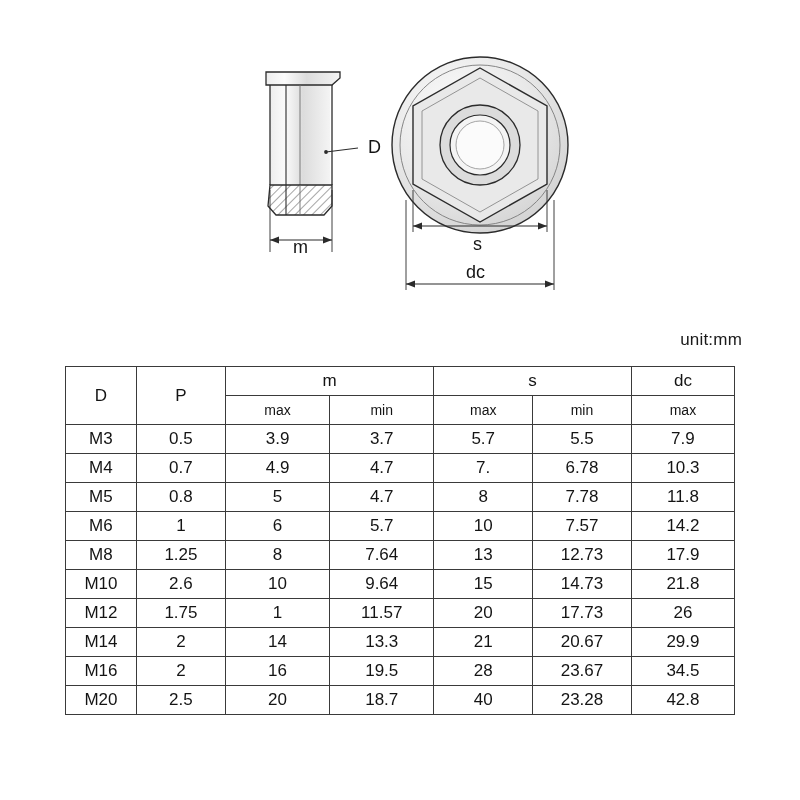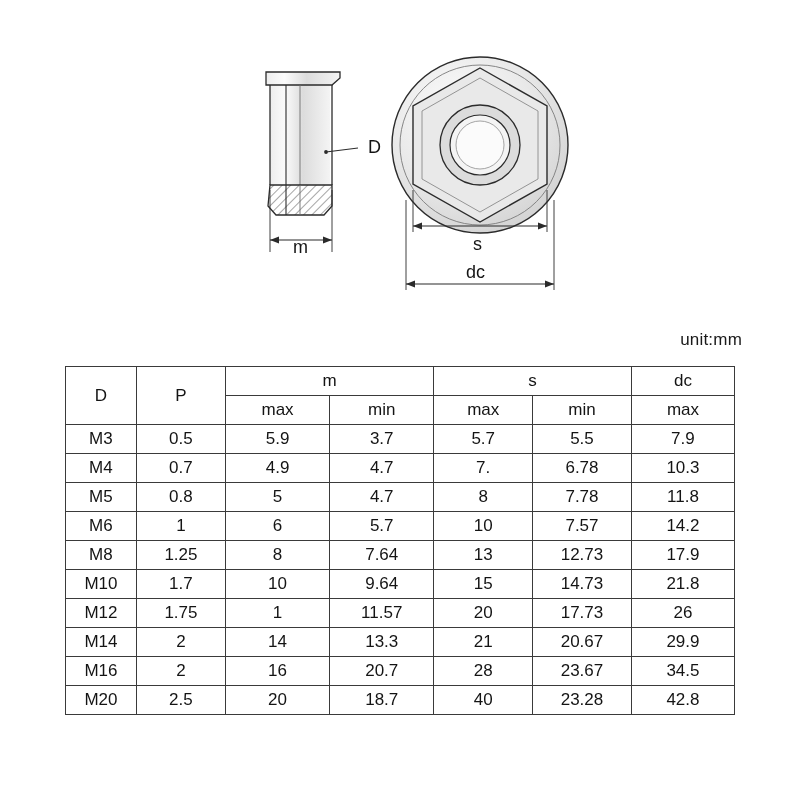--- a/index.html
+++ b/index.html
@@ -51,21 +51,21 @@
     text-align: center;
     font-weight: normal;
     color: #141414;
     font-size: 17px;
     padding: 0;
     height: 29px;
     vertical-align: middle;
     background: #fff;
   }
   table.spec th.grp { font-size: 17px; }
-  table.spec td.sub { font-size: 17px; }
+  table.spec td.sub { font-size: 14px; }
   table.spec tr.data td { font-size: 17px; }
   col.c-d   { width: 66px; }
   col.c-p   { width: 83px; }
   col.c-m1  { width: 97px; }
   col.c-m2  { width: 97px; }
   col.c-s1  { width: 92px; }
   col.c-s2  { width: 92px; }
   col.c-dc  { width: 96px; }
 </style>
 </head>
@@ -180,21 +180,21 @@
           <td class="sub">min</td>
           <td class="sub">max</td>
           <td class="sub">min</td>
           <td class="sub">max</td>
         </tr>
       </thead>
       <tbody id="spec-body">
           <tr class="data">
             <td>M3</td>
             <td>0.5</td>
-            <td>5.9</td>
+            <td>3.9</td>
             <td>3.7</td>
             <td>5.7</td>
             <td>5.5</td>
             <td>7.9</td>
           </tr>
           <tr class="data">
             <td>M4</td>
             <td>0.7</td>
             <td>4.9</td>
             <td>4.7</td>
@@ -224,21 +224,21 @@
             <td>M8</td>
             <td>1.25</td>
             <td>8</td>
             <td>7.64</td>
             <td>13</td>
             <td>12.73</td>
             <td>17.9</td>
           </tr>
           <tr class="data">
             <td>M10</td>
-            <td>1.7</td>
+            <td>2.6</td>
             <td>10</td>
             <td>9.64</td>
             <td>15</td>
             <td>14.73</td>
             <td>21.8</td>
           </tr>
           <tr class="data">
             <td>M12</td>
             <td>1.75</td>
             <td>1</td>
@@ -253,21 +253,21 @@
             <td>14</td>
             <td>13.3</td>
             <td>21</td>
             <td>20.67</td>
             <td>29.9</td>
           </tr>
           <tr class="data">
             <td>M16</td>
             <td>2</td>
             <td>16</td>
-            <td>20.7</td>
+            <td>19.5</td>
             <td>28</td>
             <td>23.67</td>
             <td>34.5</td>
           </tr>
           <tr class="data">
             <td>M20</td>
             <td>2.5</td>
             <td>20</td>
             <td>18.7</td>
             <td>40</td>

